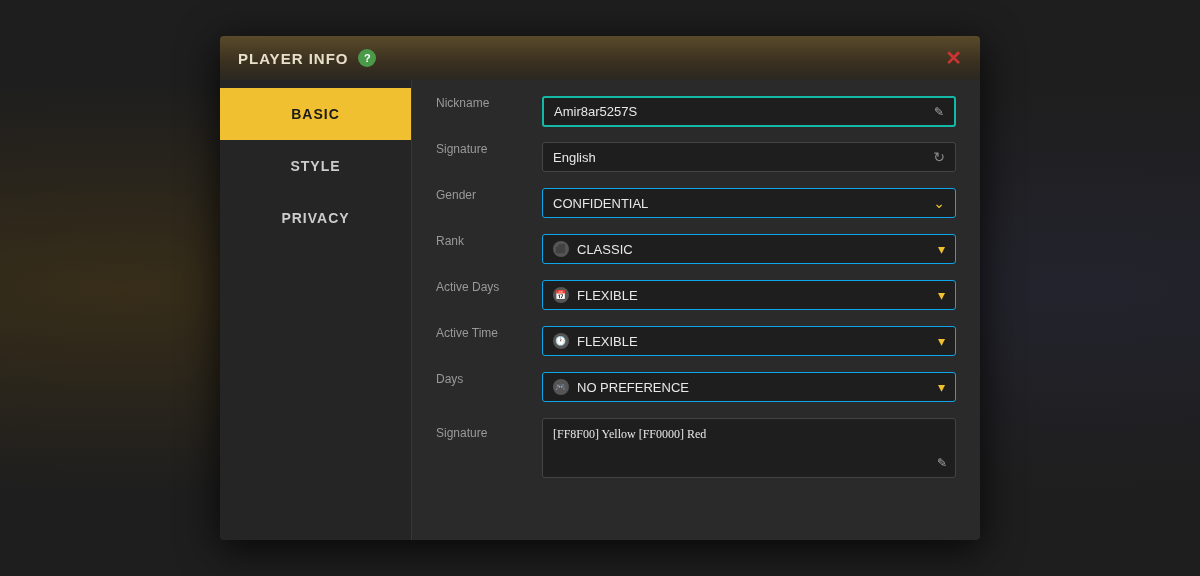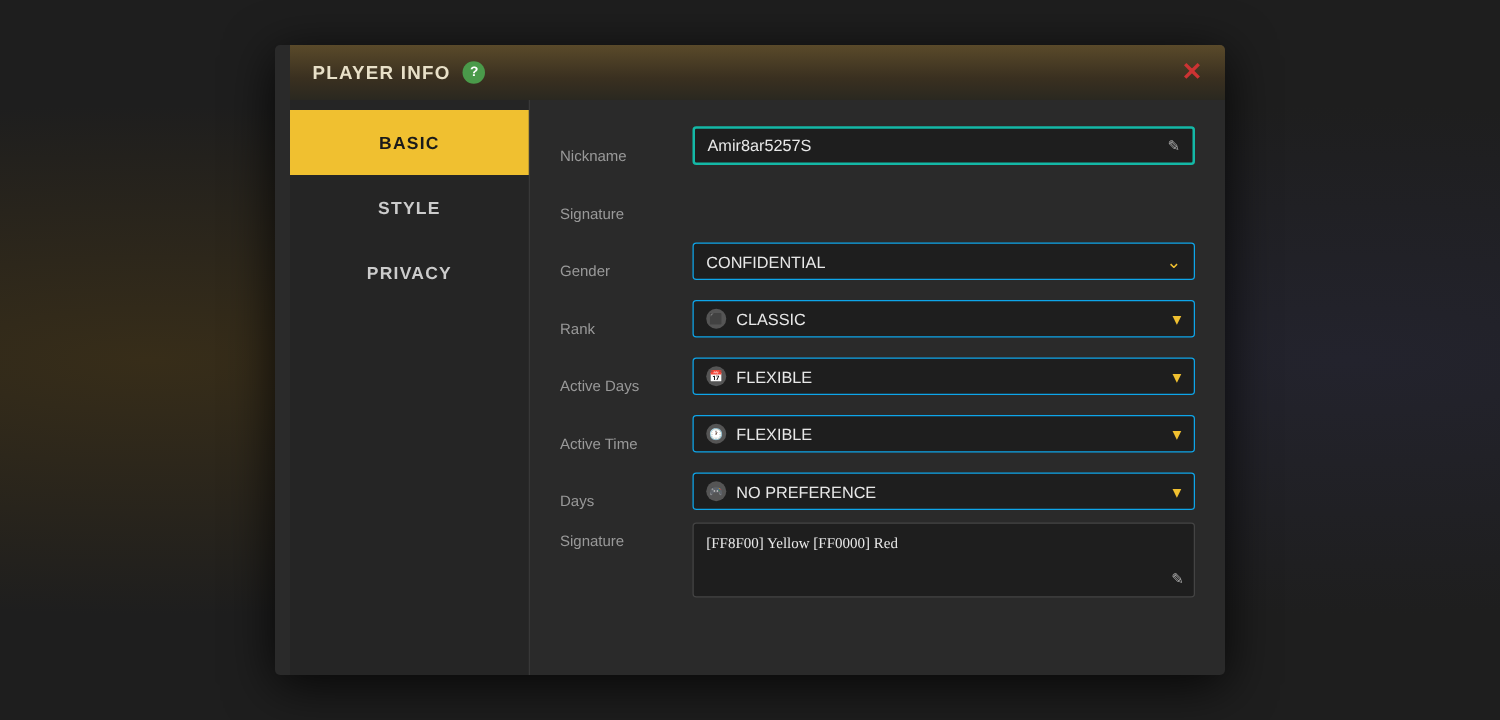--- a/index.html
+++ b/index.html
@@ -24,21 +24,20 @@
                   #1e1e1e;
     }
 
     .dialog {
       position: relative;
       width: 760px;
       background: #2a2a2a;
       border-radius: 4px;
       box-shadow: 0 8px 40px rgba(0,0,0,0.8);
       overflow: hidden;
-      padding-left: 12px;
     }
 
     .dialog-header {
       background: linear-gradient(180deg, #5a4a2a 0%, #3a3020 60%, #2a2820 100%);
       padding: 12px 18px;
       display: flex;
       align-items: center;
       justify-content: space-between;
     }
 
@@ -114,21 +113,21 @@
     .main-content {
       flex: 1;
       padding: 16px 24px;
       display: flex;
       flex-direction: column;
       gap: 10px;
     }
 
     .field-row {
       display: flex;
-      align-items: flex-end;
+      align-items: flex-start;
       gap: 16px;
       min-height: 36px;
     }
 
     .field-label {
       width: 90px;
       color: #999999;
       font-size: 12px;
       flex-shrink: 0;
     }
@@ -266,20 +265,26 @@
         <div class="field-value">
           <div class="nickname-box">
             <span>Amir8ar5257S</span>
             <span class="edit-icon">✎</span>
           </div>
         </div>
       </div>
 
       <div class="field-row">
         <span class="field-label">Signature</span>
+        <div class="field-value">
+          <div class="language-box">
+            <span>English</span>
+            <span class="refresh-icon">↻</span>
+          </div>
+        </div>
       </div>
 
       <div class="field-row">
         <span class="field-label">Gender</span>
         <div class="field-value">
           <div class="dropdown-box">
             <div class="dropdown-left">
               <span>CONFIDENTIAL</span>
             </div>
             <span class="dropdown-arrow">⌄</span>

